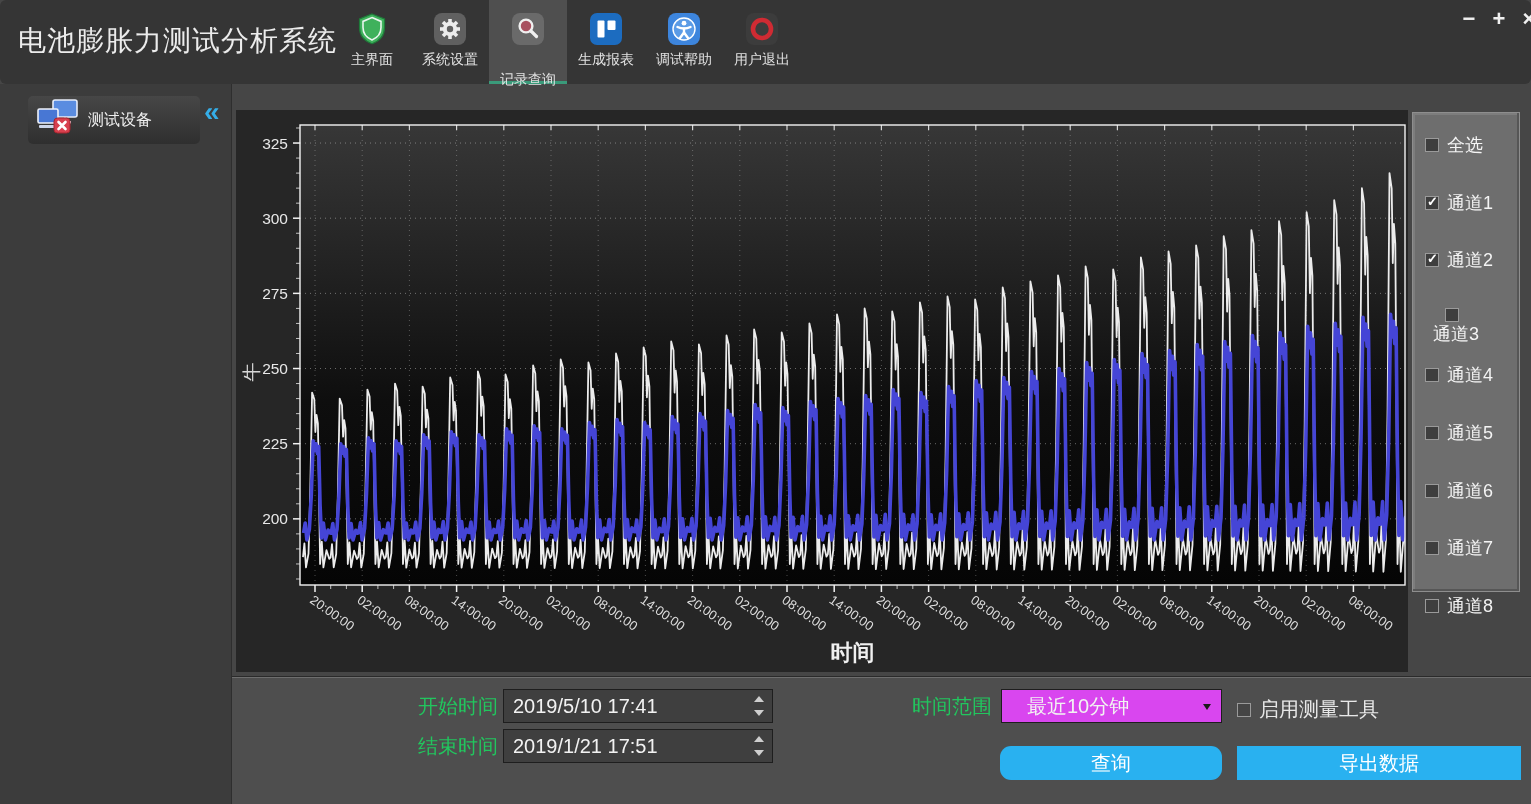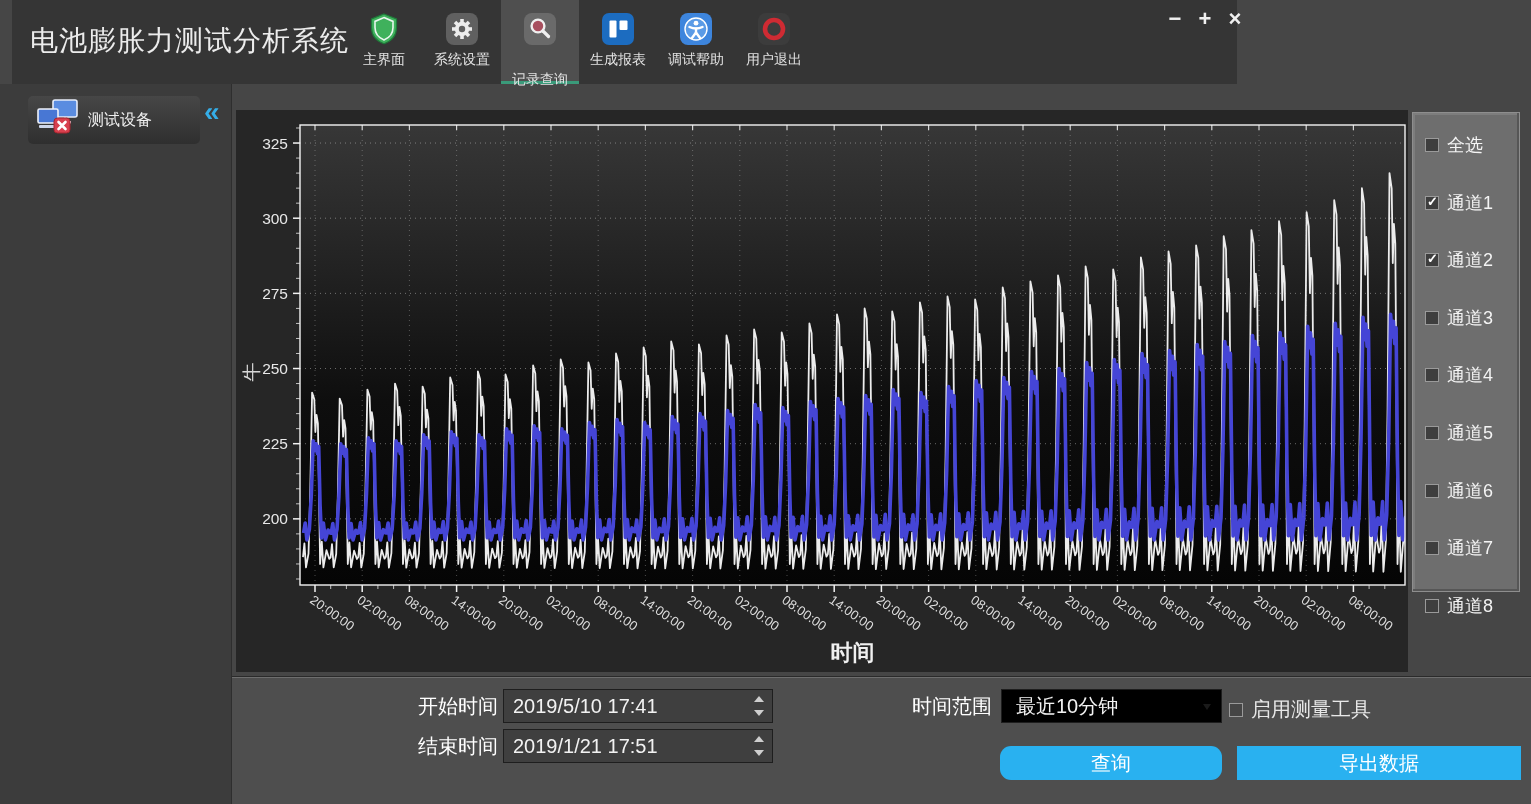--- a/index.html
+++ b/index.html
@@ -1,21 +1,21 @@
 <!DOCTYPE html>
 <html><head>
 <meta charset="utf-8">
 <style>
   * { margin:0; padding:0; box-sizing:border-box; }
   html,body { width:1531px; height:804px; overflow:hidden;
     font-family:"Liberation Sans", sans-serif; background:#464646; }
 
   
-  .header { position:absolute; left:12px; top:0; width:1225px; height:84px;
-    background:#353535; z-index:5; }
+  .header { position:absolute; left:0; top:0; width:1531px; height:84px;
+    background:#353535; z-index:5;border-radius:6px; }
   .app-title { position:absolute; left:18px; top:22px; font-size:28px;
     color:#ececec; letter-spacing:1px; }
   .toolbar { position:absolute; left:333px; top:0; height:84px;
     display:flex; align-items:stretch; }
   .tb-item { width:78px; display:flex; flex-direction:column; align-items:center;
     justify-content:flex-start; padding-top:12px; cursor:default; }
   .tb-item.active { background:#4f4f4f; border-bottom:3px solid #3a9a7a;gap:20px; }
   .tb-icon { width:34px; height:34px; }
   .tb-icon svg { width:34px; height:34px; display:block; }
   .tb-label { margin-top:5px; font-size:14px; color:#e2e2e2; white-space:nowrap; }
@@ -48,37 +48,37 @@
   .lg-box { width:14px; height:14px; background:#3e3e3e; border:1px solid #9a9a9a;
     position:relative; flex:0 0 auto; }
   .lg-box .chk { position:absolute; left:1px; top:-3px; color:#ffffff; font-size:13px;
     font-weight:bold; }
   .lg-label { margin-left:8px; color:#f4f4f4; font-size:18px; white-space:nowrap; }
 
   
   .bottom-bar { position:absolute; left:232px; top:676px; width:1299px; height:128px;
     background:#4e4e4e; border-top:1px solid #2a2a2a;
     box-shadow:inset 0 1px 0 #6e6e6e; }
-  .fld-label { position:absolute; color:#ffffff; font-size:20px; text-align:right;
+  .fld-label { position:absolute; color:#22c55e; font-size:20px; text-align:right;
     white-space:nowrap; }
   .fld-input { position:absolute; height:34px; background:#3f3f3f;
     border:1px solid #1e1e1e; color:#f2f2f2; font-size:20px; line-height:32px;
     padding-left:9px; cursor:text; }
   .spinner { position:absolute; right:6px; top:0; width:14px; height:32px; }
   .spin-up, .spin-dn { position:absolute; left:2px; width:0; height:0;
     border-left:5px solid transparent; border-right:5px solid transparent; cursor:pointer; }
   .spin-up { top:6px;  border-bottom:6px solid #cfcfcf; }
   .spin-dn { bottom:6px; border-top:6px solid #cfcfcf; }
-  .dropdown { position:absolute; height:34px; background:#000000;
+  .dropdown { position:absolute; height:34px; background:#d946ef;
     border:1px solid #1e1e1e; color:#f2f2f2; font-size:20px; line-height:32px;
-    padding-left:14px; cursor:pointer; }
+    padding-left:25px; cursor:pointer; }
   .dd-caret { position:absolute; right:10px; top:14px; width:0; height:0;
     border-left:4px solid transparent; border-right:4px solid transparent;
     border-top:6px solid #1a1a1a; }
-  .measure { position:absolute; display:flex; align-items:center; cursor:pointer; }
+  .measure { position:absolute; display:flex; align-items:center; cursor:pointer;margin-left:8px; }
   .measure .lg-box { background:#454545; }
   .measure-label { margin-left:8px; color:#e8e8e8; font-size:20px; white-space:nowrap; }
   .btn { position:absolute; height:34px; background:#29b1f0; color:#ffffff;
     font-size:20px; display:flex; align-items:center; justify-content:center;
     cursor:pointer; }
 </style>
 </head>
 <body>
 
 <div class="header">
@@ -390,21 +390,21 @@
         <span class="chk">✓</span>
       </span>
       <span class="lg-label">通道1</span>
     </div>
     <div class="lg-item" style="top: 137.2px;">
       <span class="lg-box">
         <span class="chk">✓</span>
       </span>
       <span class="lg-label">通道2</span>
     </div>
-    <div class="lg-item" style="top: 194.8px;">
+    <div class="lg-item" style="top: 194.8px; flex-direction: column;">
       <span class="lg-box"></span>
       <span class="lg-label">通道3</span>
     </div>
     <div class="lg-item" style="top: 252.4px;">
       <span class="lg-box"></span>
       <span class="lg-label">通道4</span>
     </div>
     <div class="lg-item" style="top: 310px;">
       <span class="lg-box"></span>
       <span class="lg-label">通道5</span>

